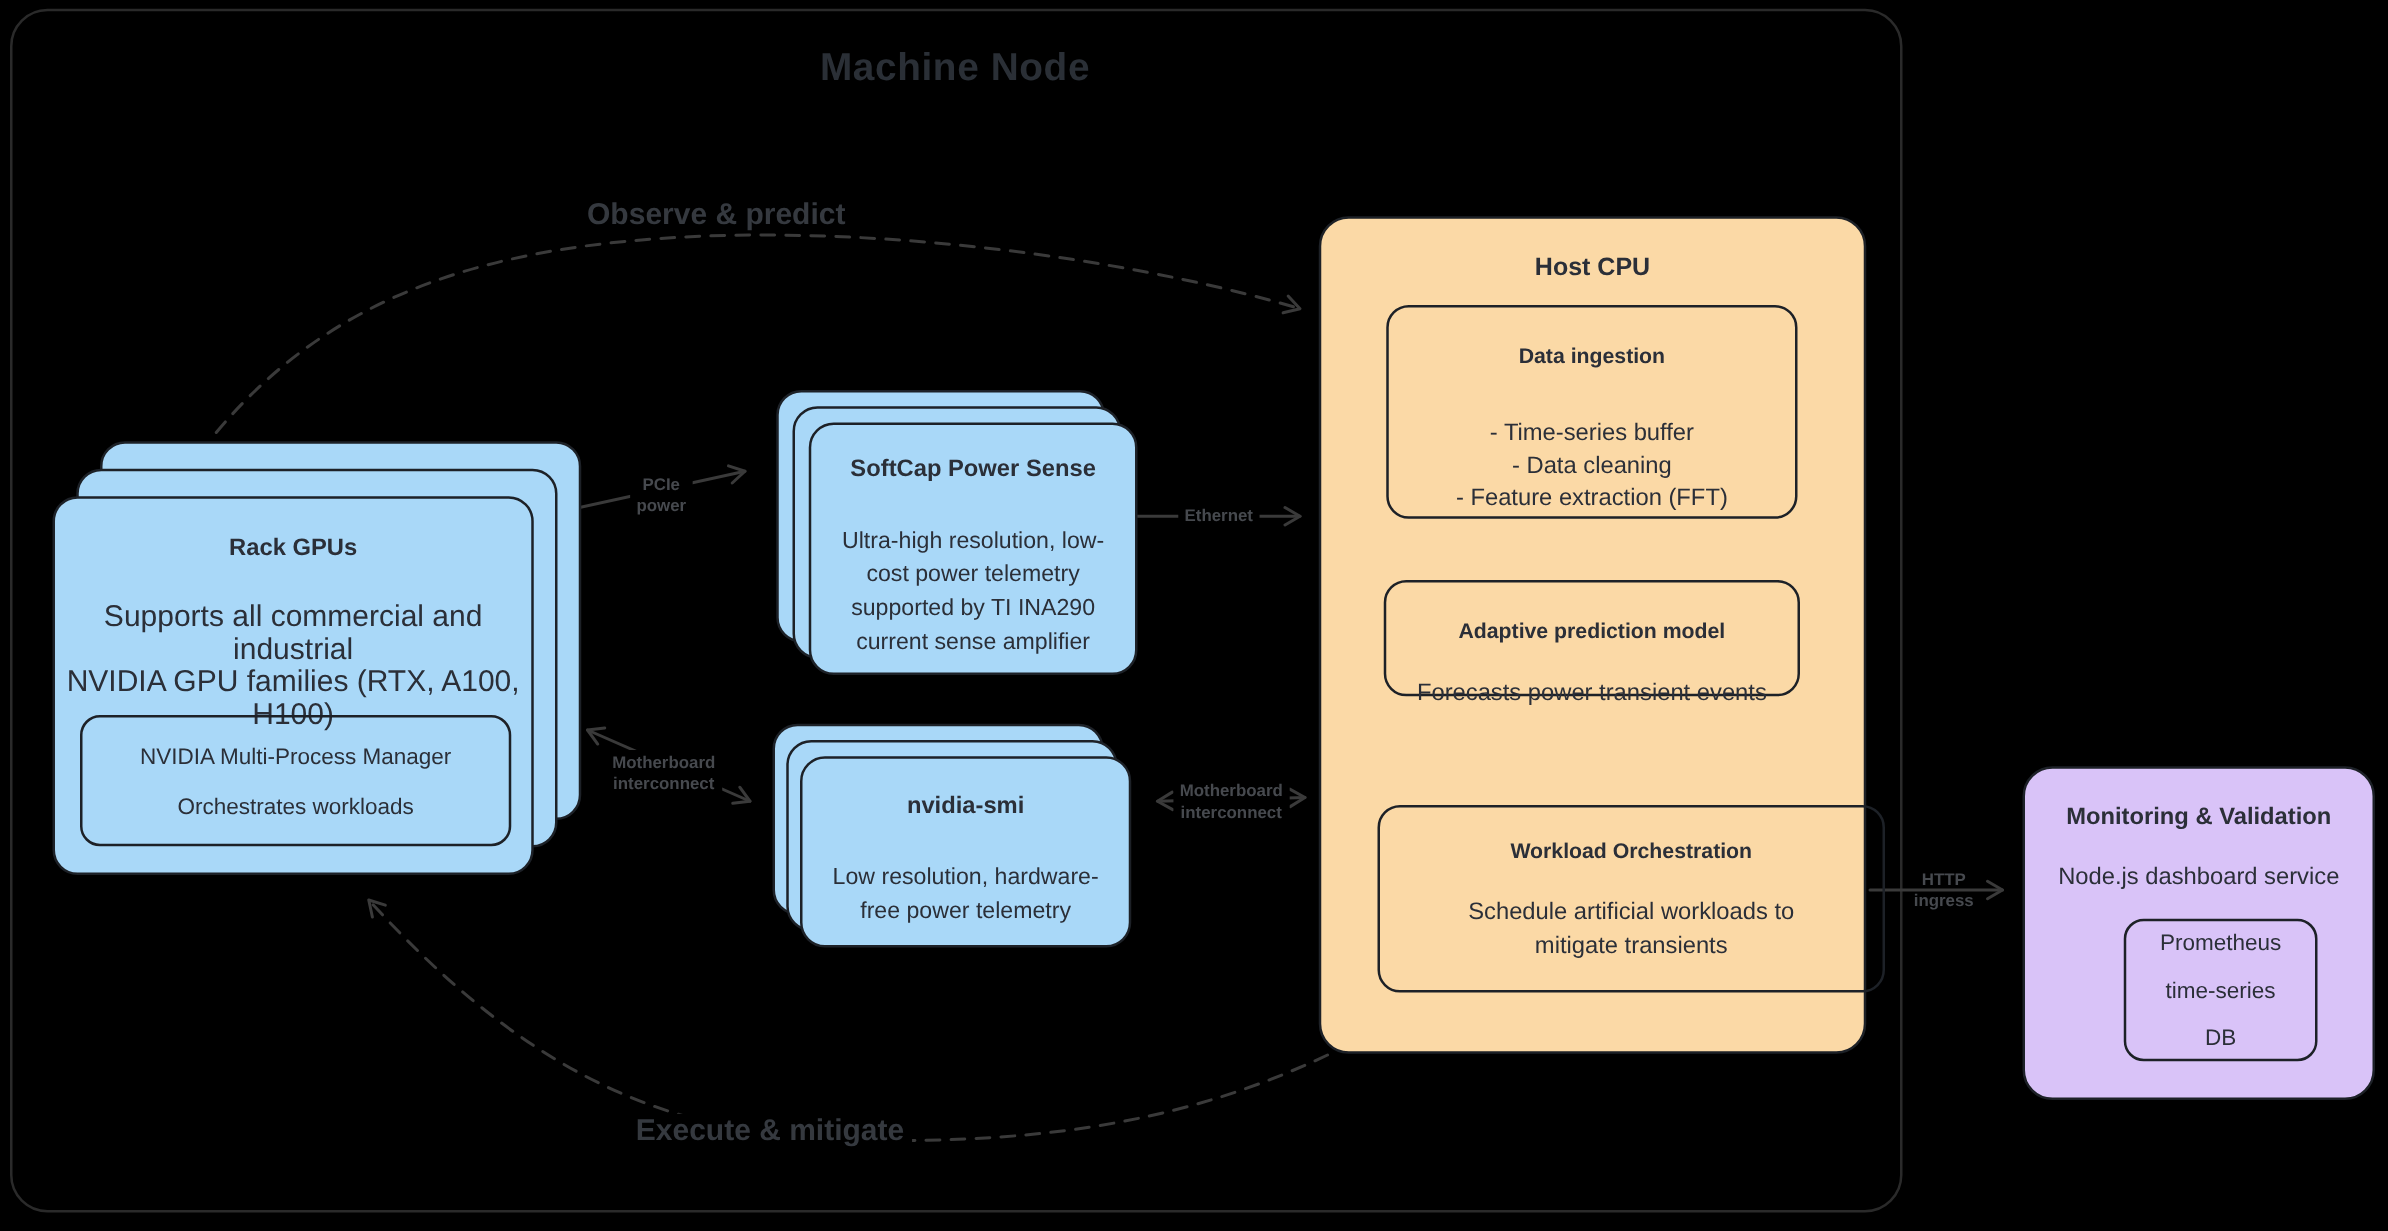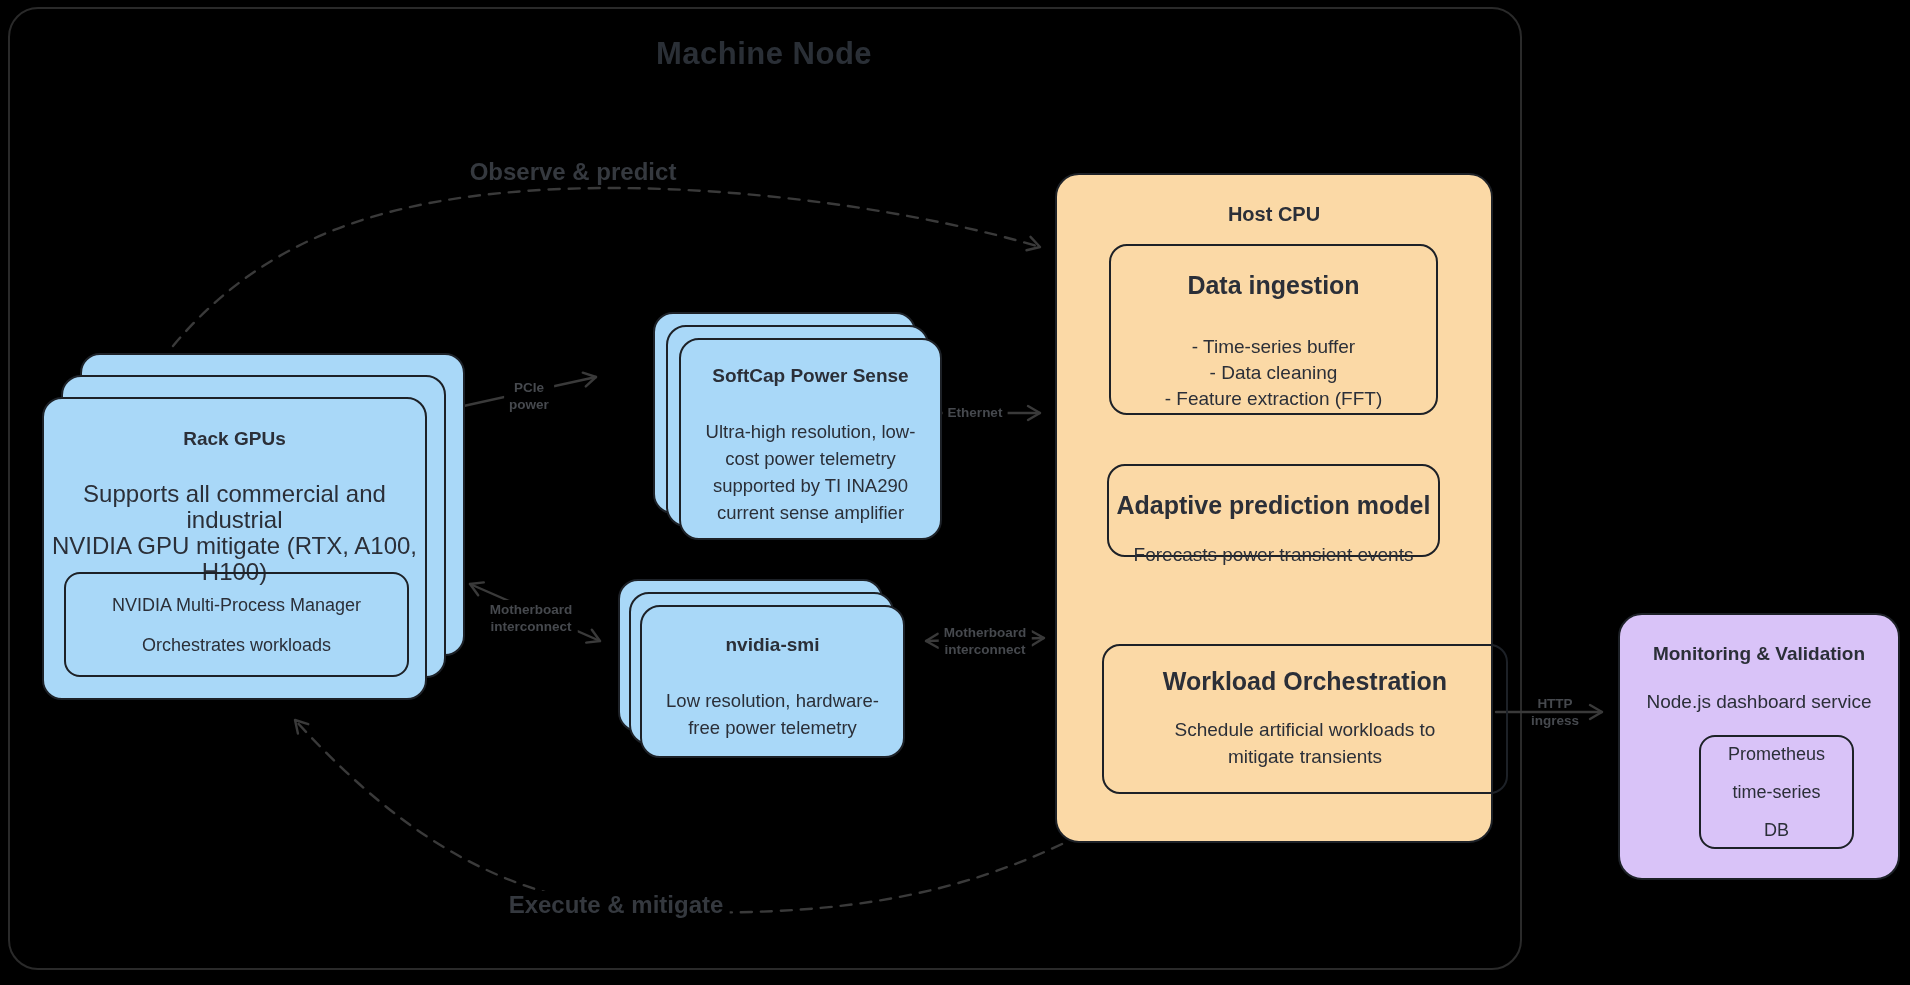--- a/index.html
+++ b/index.html
@@ -20,21 +20,21 @@
   .layer{position:absolute;background:var(--blue);border:2px solid var(--node-border);
     border-radius:20px;box-sizing:border-box;}
   .front{display:flex;flex-direction:column;align-items:center;text-align:center;}
   .card-title{font-size:19px;font-weight:600;line-height:24px;}
   .card-body{font-size:18.5px;line-height:27px;}
   .panel{position:absolute;box-sizing:border-box;border:2.5px solid var(--node-border);border-radius:24px;}
   .panel-title{position:absolute;left:0;width:100%;text-align:center;font-size:20px;
     font-weight:600;line-height:26px;}
   .sub-box{position:absolute;box-sizing:border-box;border:2px solid var(--node-border);
     border-radius:18px;display:flex;flex-direction:column;align-items:center;text-align:center;}
-  .sub-title{font-size:25px;font-weight:600;line-height:26px;}
+  .sub-title{font-size:17px;font-weight:600;line-height:26px;}
   .sub-body{font-size:19px;line-height:26px;}
   .inner-box{position:absolute;box-sizing:border-box;border:2px solid var(--node-border);
     border-radius:16px;display:flex;flex-direction:column;justify-content:center;
     align-items:center;text-align:center;font-size:18px;line-height:26px;gap:14px;}
   .edge-label{position:absolute;transform:translate(-50%,-50%);text-align:center;
     color:var(--label);font-size:13.5px;font-weight:bold;line-height:17px;white-space:nowrap;}
   .edge-label.bg{background:var(--canvas);padding:1px 5px;}
   .flow-label{position:absolute;transform:translate(-50%,-50%);text-align:center;
     color:var(--flow-label);font-size:24px;font-weight:bold;white-space:nowrap;
     background:var(--canvas);padding:0 6px;}
@@ -68,30 +68,30 @@
     </g>
   </svg>
 
   <div class="stack" style="left:42px;top:353px;width:423px;height:347px">
     <div class="layer" style="left:38px;top:0;width:385px;height:303px"></div>
     <div class="layer" style="left:19px;top:22px;width:385px;height:303px"></div>
     <div class="layer front" style="left:0;top:44px;width:385px;height:303px;padding-top:28px">
       <div class="card-title">Rack GPUs</div>
       <div class="card-body" style="margin-top:30px;font-size:24px;line-height:26px">
         <div>Supports all commercial and industrial</div>
-        <div>NVIDIA GPU mitigate (RTX, A100, H100)</div>
+        <div>NVIDIA GPU families (RTX, A100, H100)</div>
       </div>
       <div class="inner-box" style="left:20px;top:173px;width:345px;height:105px">
         <div>NVIDIA Multi-Process Manager</div>
         <div>Orchestrates workloads</div>
       </div>
     </div>
   </div>
 
-  <div class="stack" style="left:653px;top:312px;width:343px;height:228px">
+  <div class="stack" style="left:621px;top:312px;width:343px;height:228px">
     <div class="layer" style="left:0;top:0;width:263px;height:202px"></div>
     <div class="layer" style="left:13px;top:13px;width:263px;height:202px"></div>
     <div class="layer front" style="left:26px;top:26px;width:263px;height:202px;padding-top:24px">
       <div class="card-title">SoftCap Power Sense</div>
       <div class="card-body" style="margin-top:30px">
         <div>Ultra-high resolution, low-</div>
         <div>cost power telemetry</div>
         <div>supported by TI INA290</div>
         <div>current sense amplifier</div>
       </div>

